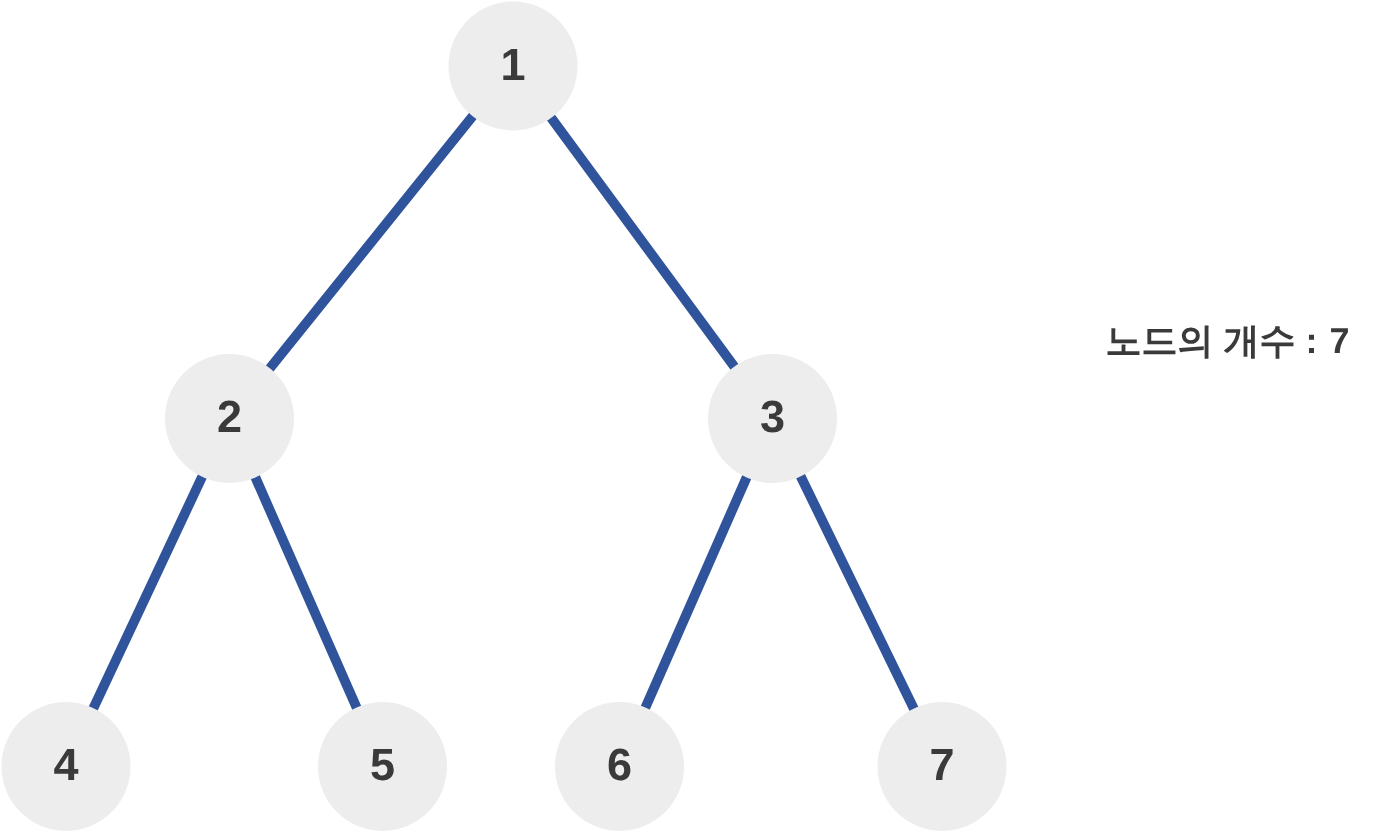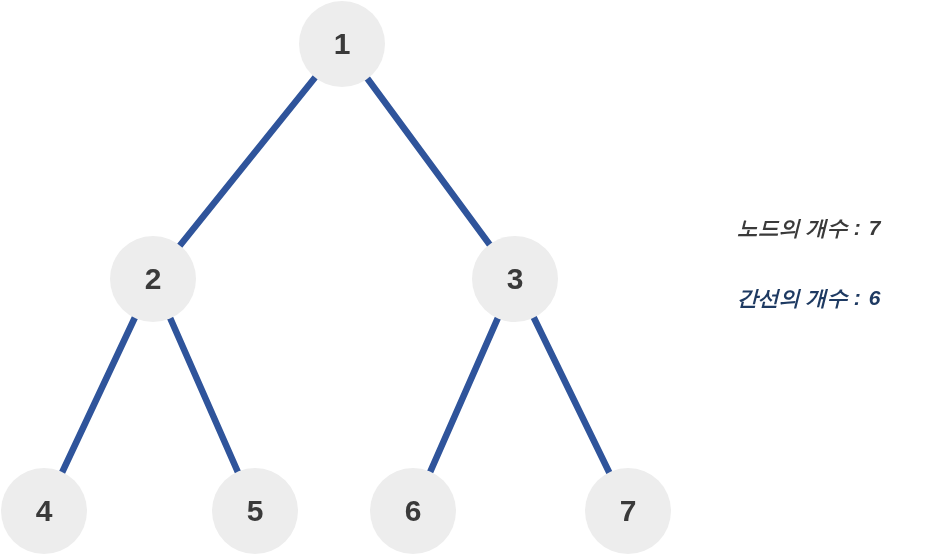--- a/index.html
+++ b/index.html
@@ -48,25 +48,24 @@
   .node-5 { left: 212px; top: 468px; }
   .node-6 { left: 370px; top: 468px; }
   .node-7 { left: 585px; top: 468px; }
   .stats-panel {
     position: absolute;
     left: 737px;
     top: 211px;
     white-space: nowrap;
   }
   .stat-row {
-    font-size: 21px;
+    font-size: 24px;
     font-weight: 700;
     line-height: 34px;
     letter-spacing: 0px;
-    font-style: italic;
   }
   .stat-row.dark { color: #3a3a3a; }
   .stat-row.navy { color: #1e3a62; margin-top: 36px; }
   .stat-value { margin-left: 8px; }
 </style>
 </head>
 <body>
 
 <div class="canvas">
 
@@ -98,18 +97,15 @@
     <span>6</span>
   </div>
   <div class="node node-7">
     <span>7</span>
   </div>
 
   <div class="stats-panel">
     <div class="stat-row dark">
       <span>노드의 개수 :</span><span class="stat-value">7</span>
     </div>
-    <div class="stat-row navy">
-      <span>간선의 개수 :</span><span class="stat-value">6</span>
-    </div>
   </div>
 
 </div>
 
 </body></html>

